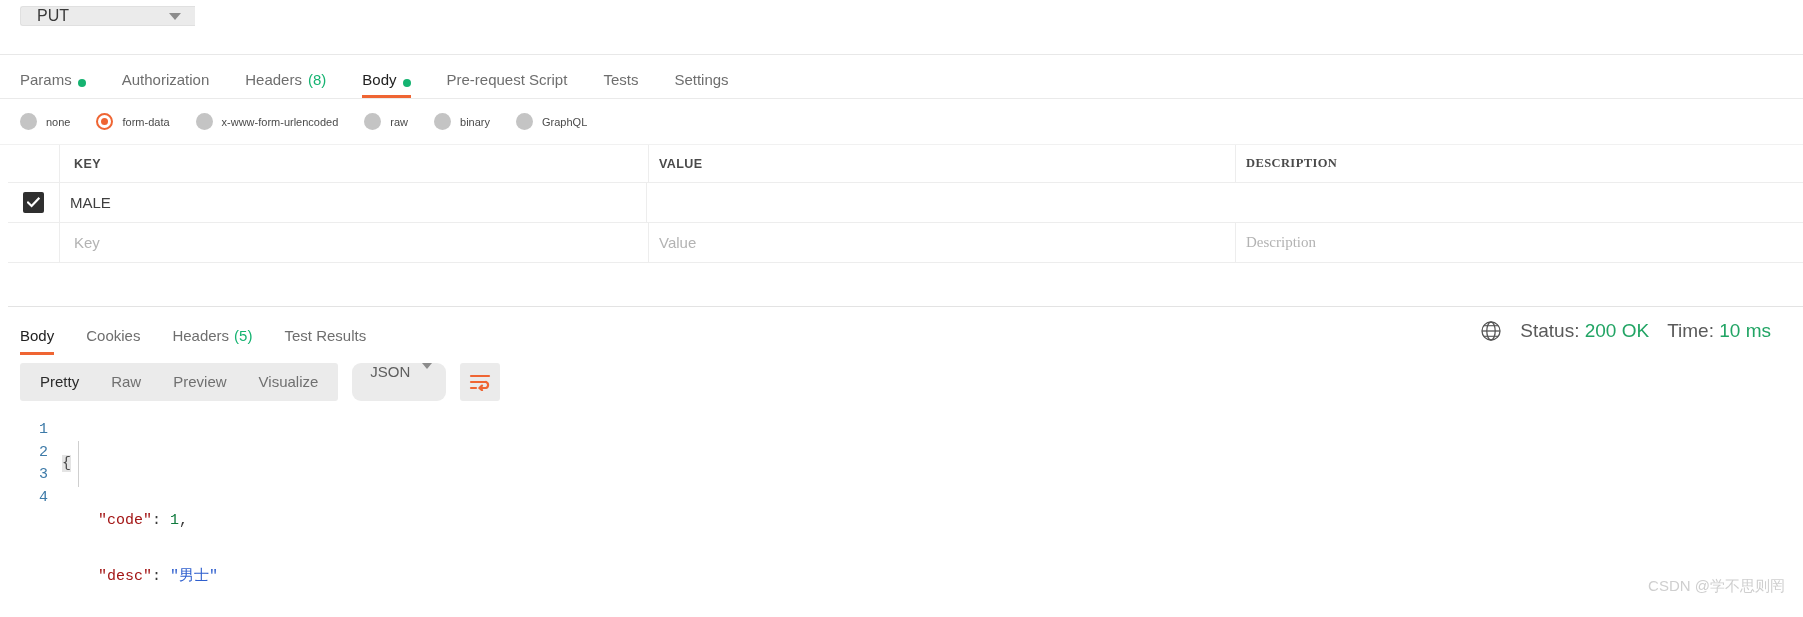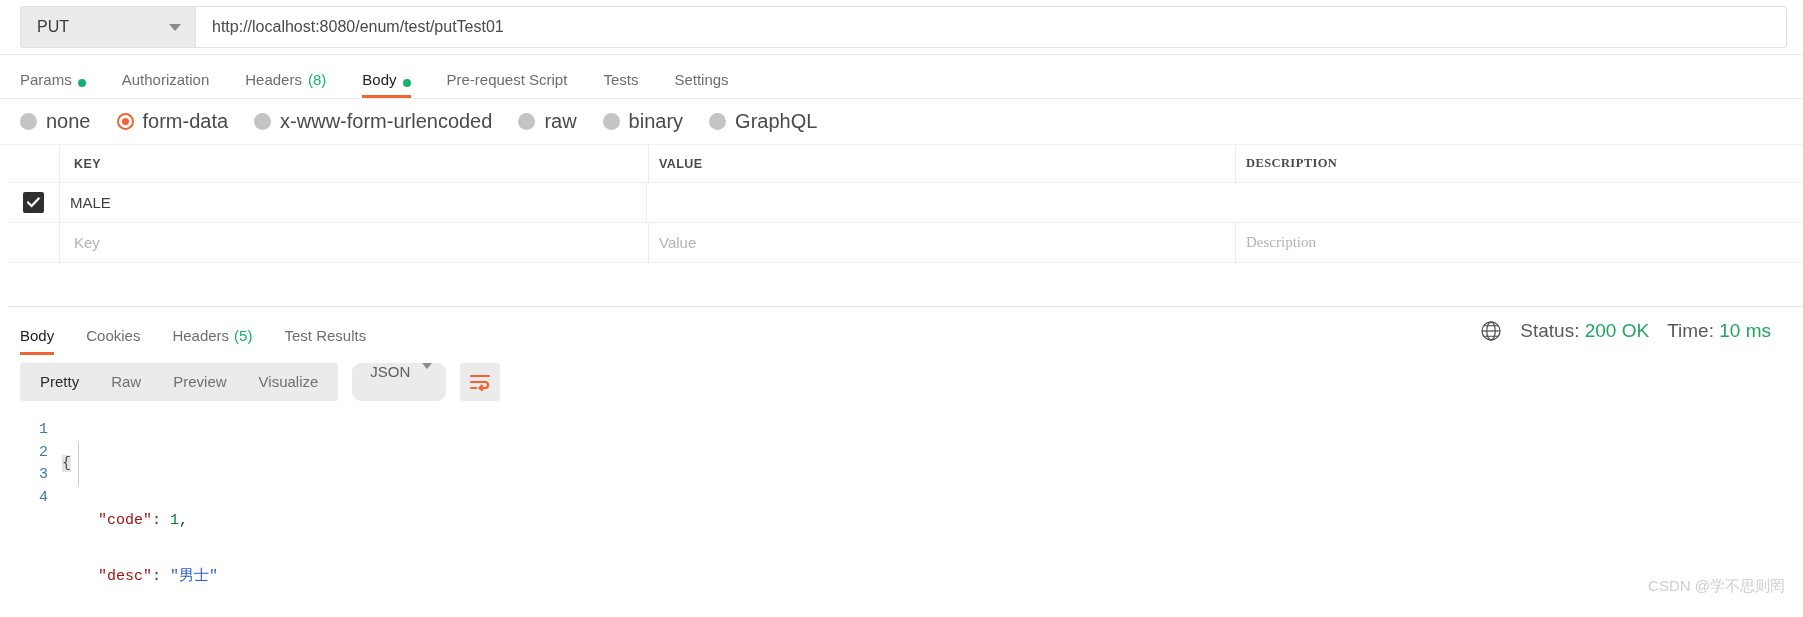--- a/index.html
+++ b/index.html
@@ -12,20 +12,21 @@
     overflow: hidden;
   }
 
   
   .urlbar {
     display: flex;
     height: 55px;
     border-bottom: 1px solid #e8e8e8;
     align-items: stretch;
     padding: 6px 16px 6px 20px;
+    flex-direction: column;
   }
   .method-select {
     width: 175px;
     background: #ebebeb;
     border: 1px solid #e0e0e0;
     border-right: none;
     border-radius: 3px 0 0 3px;
     display: flex;
     align-items: center;
     justify-content: space-between;
@@ -98,21 +99,21 @@
     height: 46px;
     padding: 0 20px;
     gap: 0;
     border-bottom: 1px solid #f1f1f1;
   }
   .radio-opt {
     display: flex;
     align-items: center;
     gap: 9px;
     margin-right: 26px;
-    font-size: 20px;
+    font-size: 11px;
     color: #4a4a4a;
     cursor: pointer;
     white-space: nowrap;
   }
   .radio-opt .rb {
     width: 17px; height: 17px;
     border-radius: 50%;
     background: #c4c4c4;
     display: inline-block;
     position: relative;
@@ -328,23 +329,20 @@
     user-select: none;
   }
 </style>
 </head>
 <body>
 
 <div class="urlbar">
   <div class="method-select">
     <span>PUT</span>
     <span class="caret"></span>
-  </div>
-  <div class="url-input">
-    <span>http://localhost:8080/enum/test/putTest01</span>
   </div>
 </div>
 
 <div class="req-tabs">
   <div class="req-tab">
     <span>Params</span>
     <span class="dot"></span>
   </div>
   <div class="req-tab">
     <span>Authorization</span>

